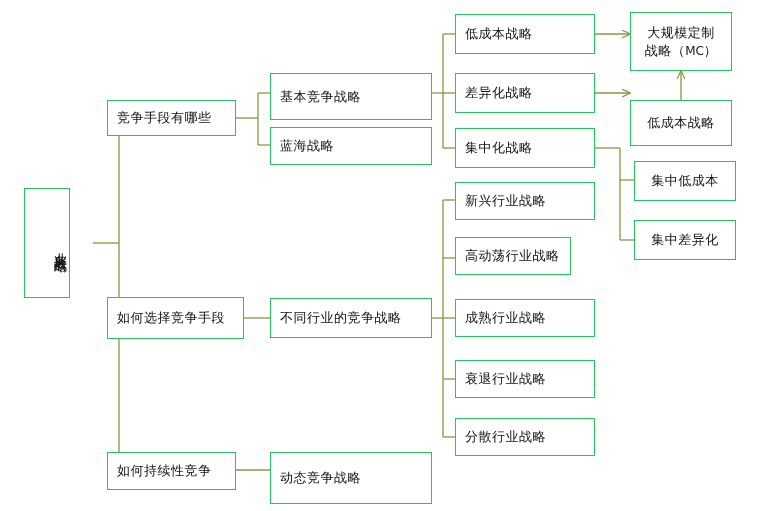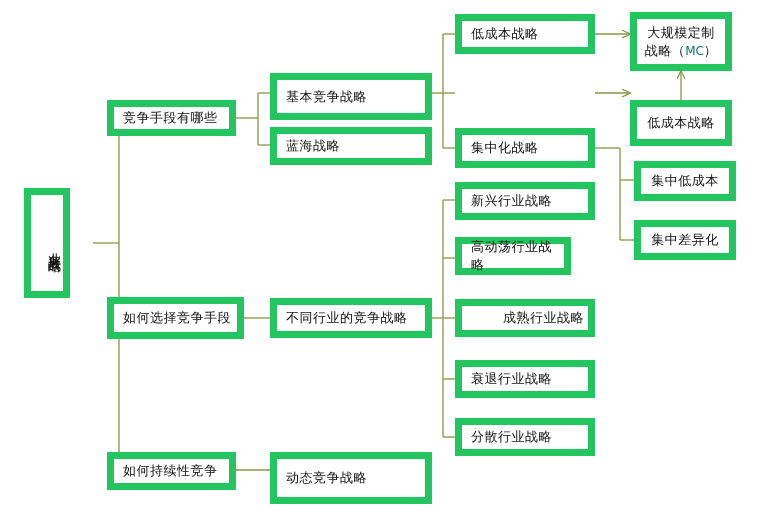--- a/index.html
+++ b/index.html
@@ -15,21 +15,21 @@
     overflow:hidden;
   }
   svg.edges{
     position:absolute;left:0;top:0;
     width:765px;height:511px;
     pointer-events:none;
   }
   .node{
     position:absolute;
     box-sizing:border-box;
-    border:7px solid #22c55e;
+    border:1px solid #22c55e;
     background:#ffffff;
     display:flex;
     align-items:center;
     color:#111111;
     font-size:13px;
     line-height:1.35;
     letter-spacing:0.5px;
     z-index:2;
   }
   .node .lbl{
@@ -50,21 +50,21 @@
     justify-content:center;
     align-items:flex-start;
     padding-top:8px;
   }
   .node.vertical .lbl{
     padding:0;
     letter-spacing:2px;
     writing-mode:vertical-rl;
     text-orientation:upright;
   }
-  .mc{ color:#0f766e; font-size:12px; letter-spacing:0; }
+  .mc{ color:#0f172a; font-size:12px; letter-spacing:0; }
 </style>
 </head>
 <body>
 
 <div id="canvas">
 
   <svg class="edges" viewBox="0 0 765 511">
     <defs>
       <marker id="arw" markerWidth="9" markerHeight="9" refX="8" refY="4.5" orient="auto" markerUnits="userSpaceOnUse">
         <path d="M0,0.6 L8.4,4.5 L0,8.4" fill="none" stroke="#889645" stroke-width="1.2"></path>
@@ -139,31 +139,34 @@
   <div class="node" style="left:270px;top:298px;width:162px;height:40px;">
     <span class="lbl">不同行业的竞争战略</span>
   </div>
   <div class="node" style="left:270px;top:452px;width:162px;height:52px;">
     <span class="lbl">动态竞争战略</span>
   </div>
 
   <div class="node" style="left:455px;top:14px;width:140px;height:40px;">
     <span class="lbl">低成本战略</span>
   </div>
+  <div class="node" style="left:455px;top:73px;width:140px;height:40px;">
+    <span class="lbl">差异化战略</span>
+  </div>
   <div class="node" style="left:455px;top:128px;width:140px;height:40px;">
     <span class="lbl">集中化战略</span>
   </div>
 
   <div class="node" style="left:455px;top:182px;width:140px;height:38px;">
     <span class="lbl">新兴行业战略</span>
   </div>
   <div class="node" style="left:455px;top:237px;width:116px;height:38px;">
     <span class="lbl">高动荡行业战略</span>
   </div>
-  <div class="node" style="left:455px;top:299px;width:140px;height:38px;padding-left:32px;">
+  <div class="node" style="left:455px;top:299px;width:140px;height:38px;">
     <span class="lbl">成熟行业战略</span>
   </div>
   <div class="node" style="left:455px;top:360px;width:140px;height:38px;">
     <span class="lbl">衰退行业战略</span>
   </div>
   <div class="node" style="left:455px;top:418px;width:140px;height:38px;">
     <span class="lbl">分散行业战略</span>
   </div>
 
   <div class="node center" style="left:630px;top:12px;width:102px;height:59px;">

